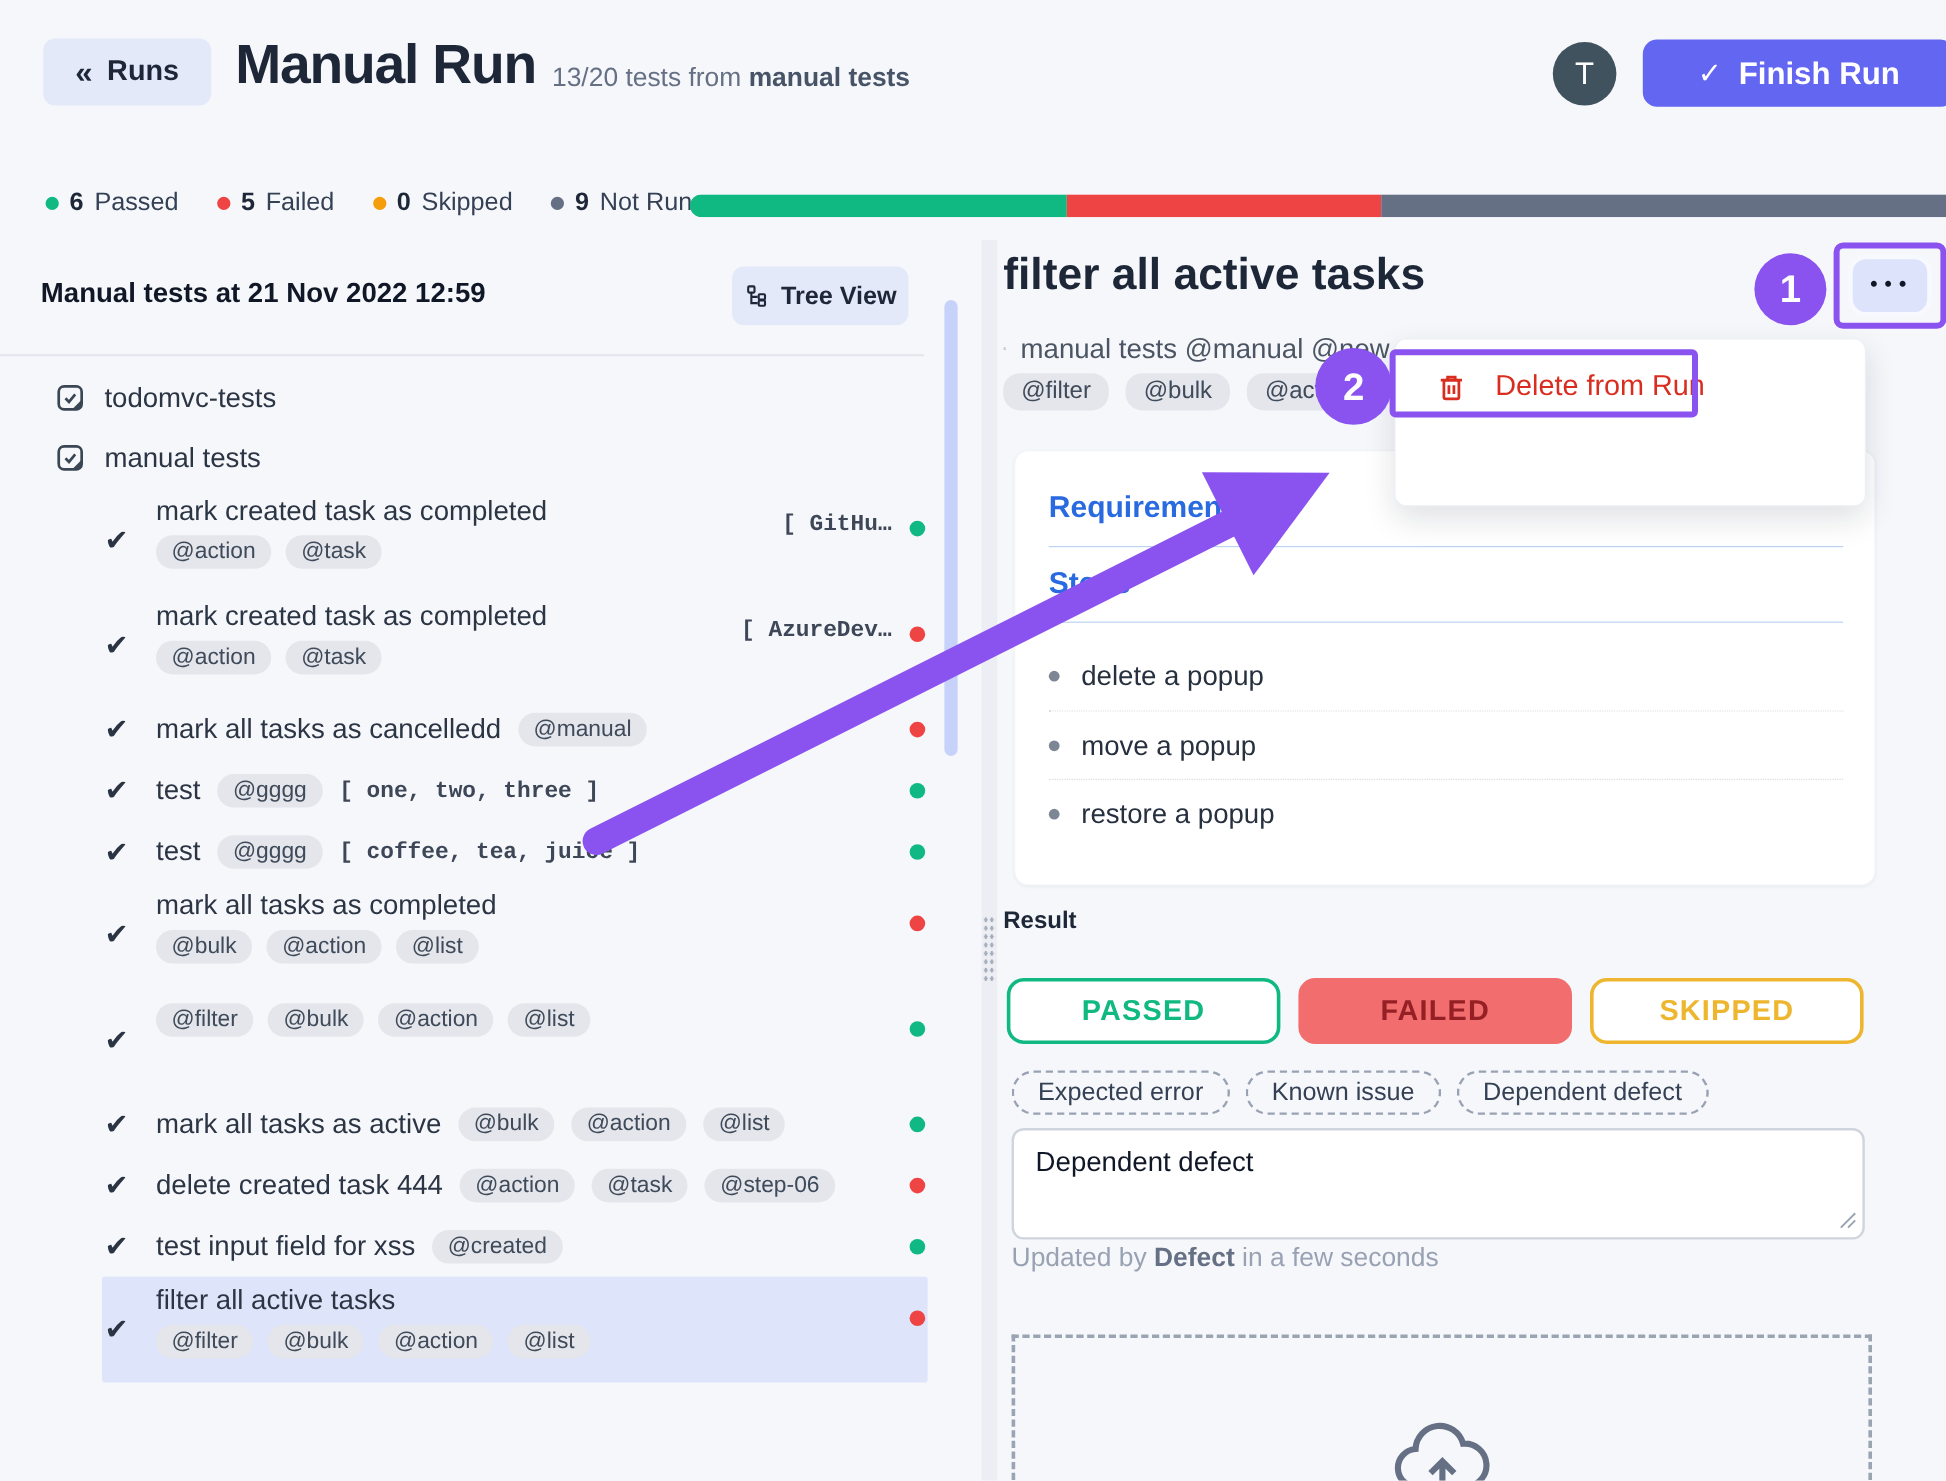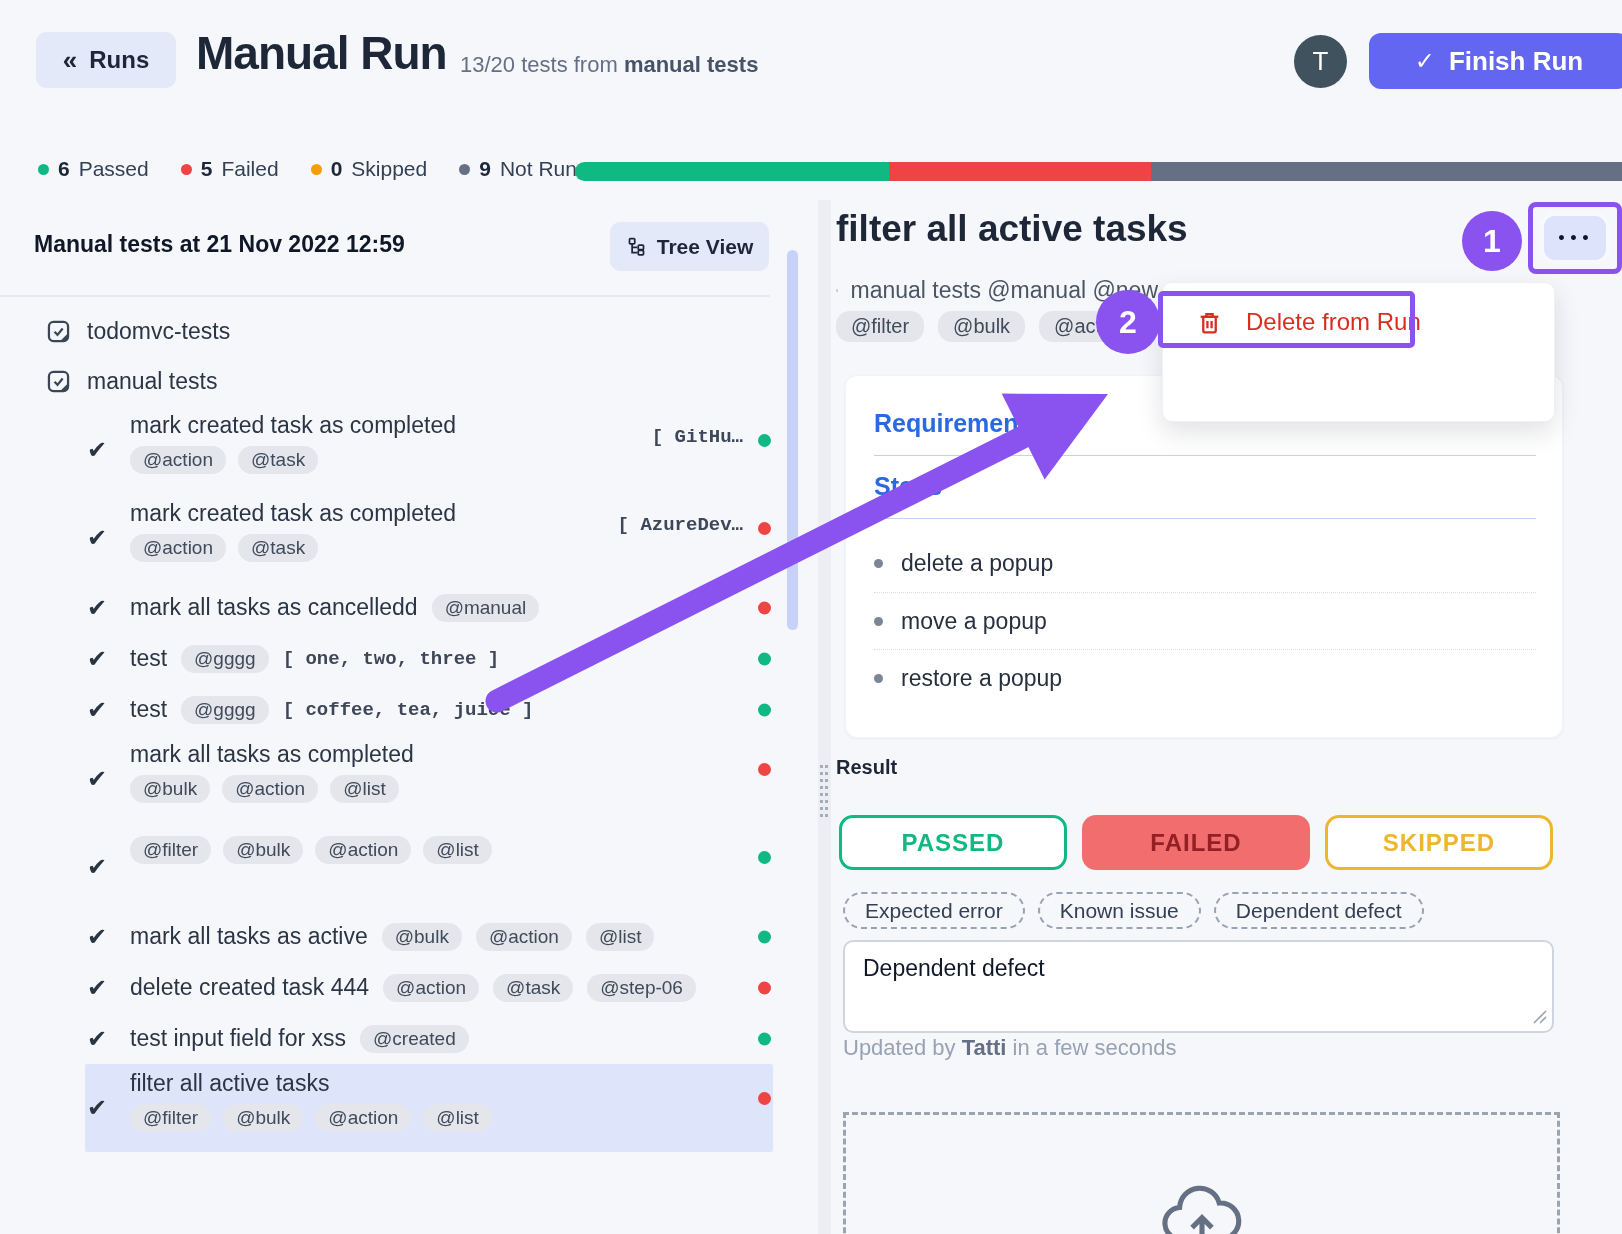--- a/index.html
+++ b/index.html
@@ -27,21 +27,21 @@
   .stats{left:38px;top:157px;display:flex;gap:32px;align-items:center;}
   .stat{display:flex;align-items:center;gap:9px;font-size:21px;color:#344054;}
   .stat .sdot{width:11px;height:11px;border-radius:50%;}
   .stat b{color:#1d2738;}
   .progress{left:575px;top:162px;width:1047px;height:19px;border-radius:10px 0 0 10px;
     overflow:hidden;display:flex;cursor:default;}
   .progress .seg{height:100%;}
 
   
   .lp-heading{left:34px;top:231px;font-size:23px;font-weight:600;color:#101828;}
-  .treeview-btn{left:610px;top:222px;width:159px;height:49px;background:#e3e9f9;border:none;
+  .treeview-btn{left:610px;top:222px;width:147px;height:49px;background:#e3e9f9;border:none;
     border-radius:10px;display:flex;align-items:center;justify-content:center;gap:10px;
     font-family:inherit;font-size:21px;font-weight:600;color:#1d2738;cursor:pointer;}
   .lp-divider{left:0;top:295px;width:770px;height:2px;background:#e6e8ef;}
   .tree{left:0;top:306px;width:790px;}
   .row-suite{display:flex;align-items:center;gap:15px;height:50px;font-size:23px;
     font-weight:500;color:#2b3544;cursor:pointer;}
   .row-suite.ind0{padding-left:45px;}
   .row-suite.ind1{padding-left:90px;}
   .row-test{position:relative;margin-left:85px;width:688px;padding-left:45px;cursor:pointer;}
   .row-test.two{height:88px;padding-top:6px;}
@@ -346,21 +346,21 @@
     </div>
 
   <div class="abs ta-wrap">
     <textarea style="">Dependent defect</textarea>
     <svg class="ta-grip" width="15" height="15">
       <path d="M14 2 2 14 M14 8 8 14" stroke="#98a2b3" stroke-width="1.6" fill="none"></path>
     </svg>
   </div>
   <div class="abs updated">
     <span>Updated by</span>
-    <b>Tatti</b>
+    <b>Defect</b>
     <span>in a few seconds</span>
   </div>
 
   <div class="abs dropzone">
     <svg class="cloud" width="88" height="88" viewBox="0 0 24 24" fill="none" stroke="#667085" stroke-width="1.4">
       <path d="M7 18h-.5a4.3 4.3 0 0 1-.6-8.6 5.5 5.5 0 0 1 10.8-1.2A4.1 4.1 0 0 1 17.5 18H17"></path>
       <path d="M12 20v-7.5M9.3 14.9 12 12.2l2.7 2.7"></path>
     </svg>
   </div>
 

